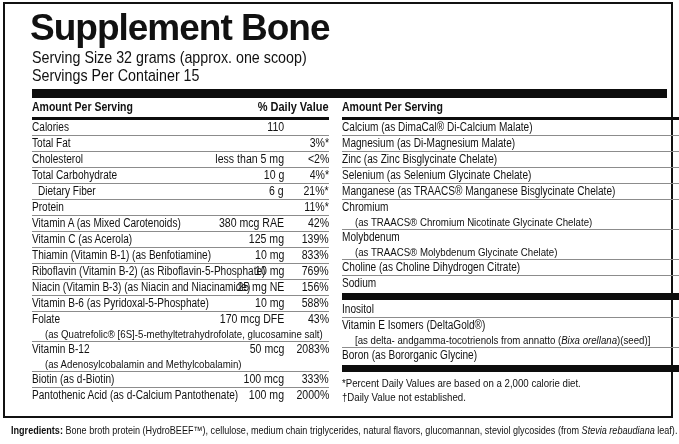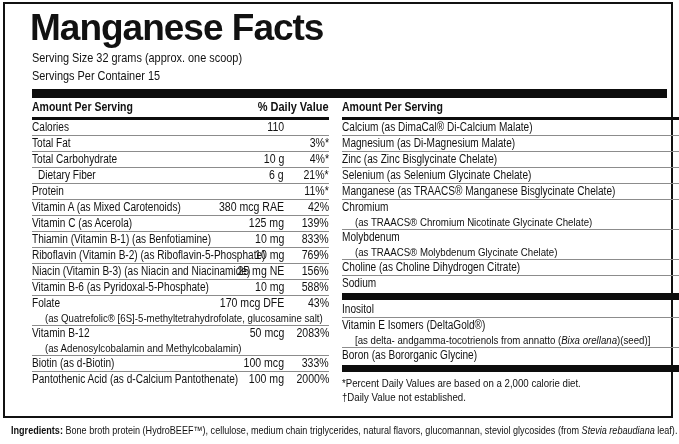--- a/index.html
+++ b/index.html
@@ -9,21 +9,21 @@
   }
   .panel {
     position:absolute; left:3px; top:2px; width:670px; height:416px;
     border:2px solid #111; box-sizing:border-box;
     padding:4px 4px 0 27px;
   }
   .title {
     font-size:37px; line-height:36px; font-weight:bold; letter-spacing:-1px;
     margin:2px 0 3px -2px; white-space:nowrap;
   }
-  .serving-line { font-size:13px; line-height:17.5px; }
+  .serving-line { font-size:17px; line-height:17.5px; }
   .bar-top { height:9px; background:#0d0d0d; margin-top:5px; }
   .cols { display:flex; height:322px; }
   .col { box-sizing:border-box; }
   .col.left  { width:303px; padding-right:6px; }
   .vdiv { width:2px; background:#0d0d0d; }
   .col.right { flex:1; padding-left:7px; display:flex; flex-direction:column; }
   .col-header {
     display:flex; justify-content:space-between; align-items:center;
     font-weight:bold; font-size:12.5px; line-height:17px;
     border-bottom:3px solid #0d0d0d; padding:1px 0 1px 0;
@@ -45,21 +45,21 @@
   .fn-line { display:flex; justify-content:space-between; align-items:baseline; line-height:14px; }
   .ingredients {
     position:absolute; left:11px; top:423px; width:673px;
     font-size:10.8px; line-height:15px; white-space:nowrap;
   }
 </style>
 </head>
 <body>
 
 <div class="panel">
-  <div class="title">Manganese Facts</div>
+  <div class="title">Supplement Bone</div>
   <div class="serving-line"><span class="cx">Serving Size 32 grams (approx. one scoop)</span></div>
   <div class="serving-line"><span class="cx">Servings Per Container 15</span></div>
   <div class="bar-top"></div>
 
   <div class="cols">
     <div class="col left">
       <div class="col-header">
         <span class="cx">Amount Per Serving</span>
         <span class="cx-r">% Daily Value</span>
       </div>
@@ -72,20 +72,27 @@
             </div>
           </div>
           <div class="rowgroup">
             <div class="row">
               <div class="name"><span class="cx">Total Fat</span></div>
               <div class="dv"><span class="cx-r">3%*</span></div>
             </div>
           </div>
           <div class="rowgroup">
             <div class="row">
+              <div class="name"><span class="cx">Cholesterol</span></div>
+              <div class="amt"><span class="cx-r">less than 5 mg</span></div>
+              <div class="dv"><span class="cx-r">&lt;2%</span></div>
+            </div>
+          </div>
+          <div class="rowgroup">
+            <div class="row">
               <div class="name"><span class="cx">Total Carbohydrate</span></div>
               <div class="amt"><span class="cx-r">10 g</span></div>
               <div class="dv"><span class="cx-r">4%*</span></div>
             </div>
           </div>
           <div class="rowgroup">
             <div class="row">
               <div class="name indent"><span class="cx">Dietary Fiber</span></div>
               <div class="amt"><span class="cx-r">6 g</span></div>
               <div class="dv"><span class="cx-r">21%*</span></div>

